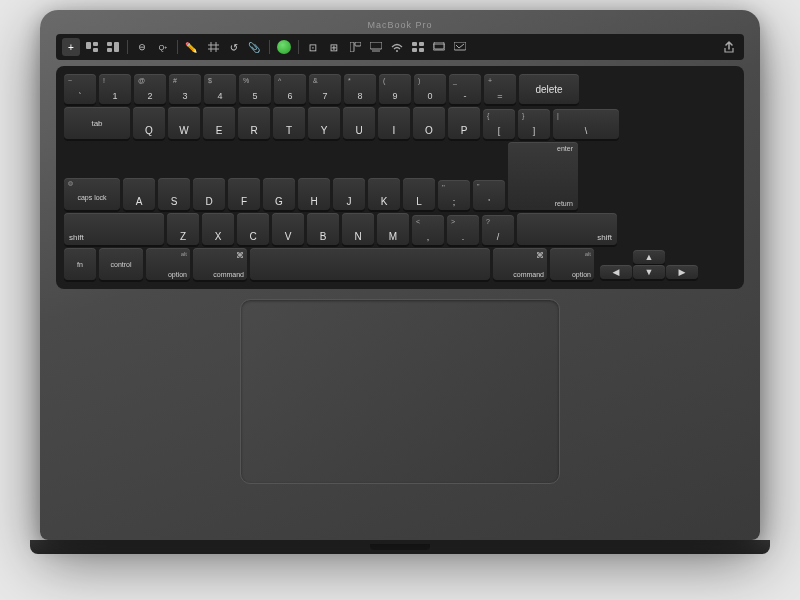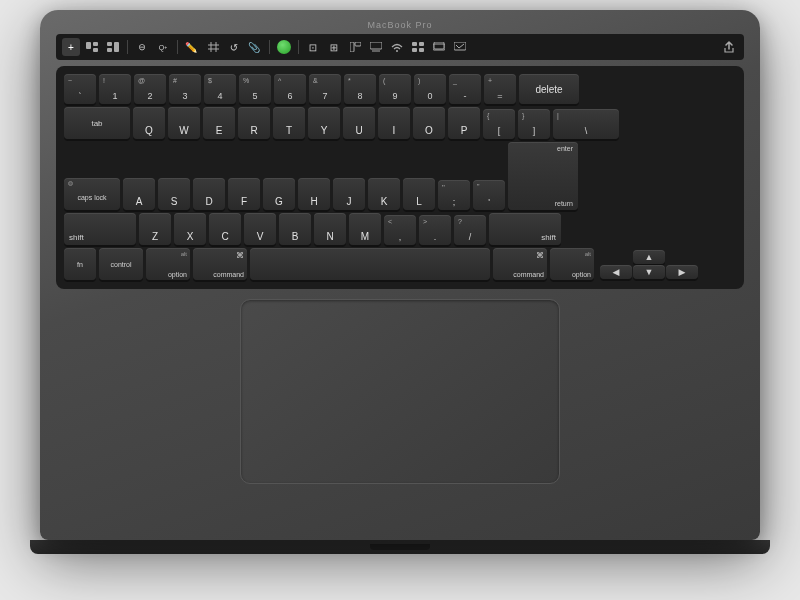--- a/index.html
+++ b/index.html
@@ -140,21 +140,21 @@
       text-align: center;
     }
 
     .key.w32 { width: 32px; }
     .key.w44 { width: 44px; }
     .key.w46 { width: 66px; }
     .key.w54 { width: 54px; }
     .key.w56 { width: 56px; }
     .key.w60 { width: 60px; }
     .key.w70 { width: 70px; }
-    .key.w80 { width: 72px; text-align: center; }
+    .key.w80 { width: 100px; text-align: center; }
     .key.w240 { width: 240px; }
 
     
     .trackpad-area {
       display: flex;
       justify-content: center;
       margin-top: 10px;
     }
 
     .trackpad {

